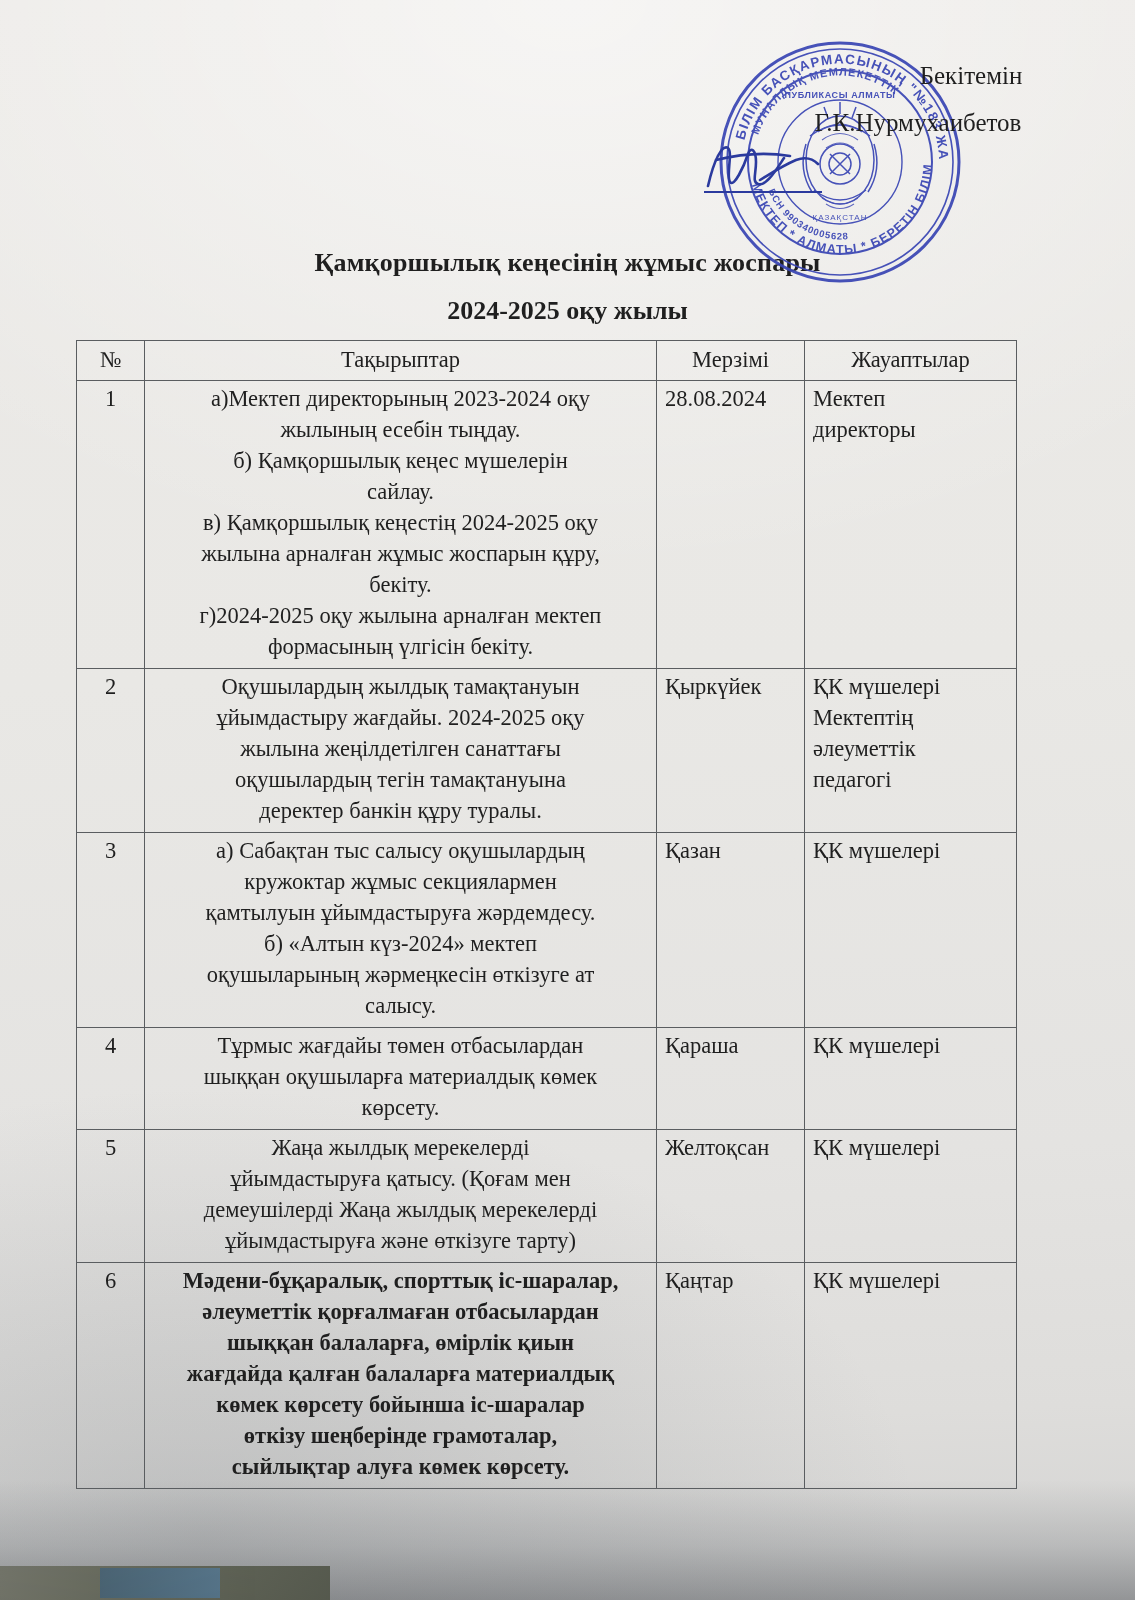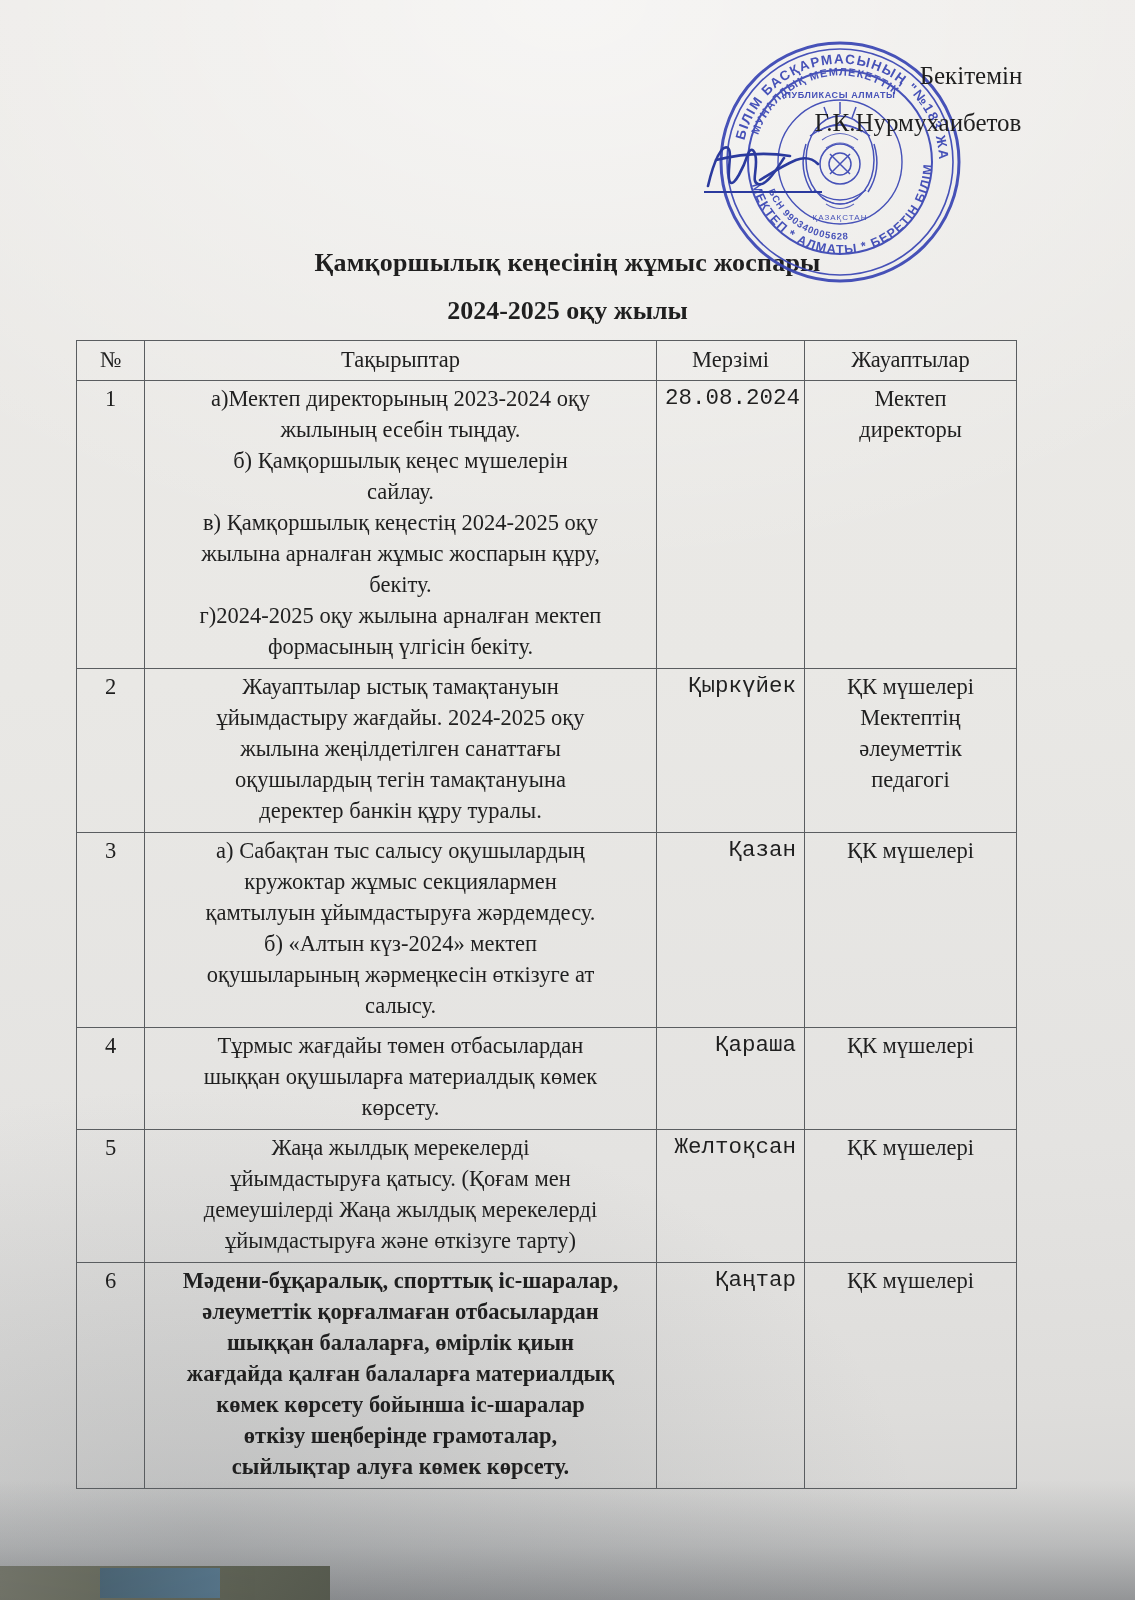--- a/index.html
+++ b/index.html
@@ -131,22 +131,22 @@
     font-weight: normal;
     padding-top: 3px;
     padding-bottom: 5px;
   }
   col.c-num   { width: 68px; }
   col.c-topic { width: 512px; }
   col.c-date  { width: 148px; }
   col.c-resp  { width: 212px; }
 
   td.num   { text-align: center; }
-  td.date  { text-align: right; font-family: Liberation Mono, monospace; }
-  td.resp  { text-align: center; }
+  td.date  { text-align: left; }
+  td.resp  { text-align: left; }
   td.topic { text-align: center; }
   td.topic.centered { text-align: center; font-weight: bold; }
 
   td .cell-line { display: block; }
   td.resp .cell-line { display: block; }
 </style>
 </head>
 <body>
 
 <div class="page-sheet"></div>
@@ -246,21 +246,21 @@
           </td>
           <td class="date">28.08.2024</td>
           <td class="resp">
             <span class="cell-line">Мектеп</span>
             <span class="cell-line">директоры</span>
           </td>
         </tr>
         <tr>
           <td class="num">2</td>
           <td class="topic">
-            <span class="cell-line">Жауаптылар ыстық тамақтануын</span>
+            <span class="cell-line">Оқушылардың жылдық тамақтануын</span>
             <span class="cell-line">ұйымдастыру жағдайы. 2024-2025 оқу</span>
             <span class="cell-line">жылына жеңілдетілген санаттағы</span>
             <span class="cell-line">оқушылардың тегін тамақтануына</span>
             <span class="cell-line">деректер банкін құру туралы.</span>
           </td>
           <td class="date">Қыркүйек</td>
           <td class="resp">
             <span class="cell-line">ҚК мүшелері</span>
             <span class="cell-line">Мектептің</span>
             <span class="cell-line">әлеуметтік</span>

